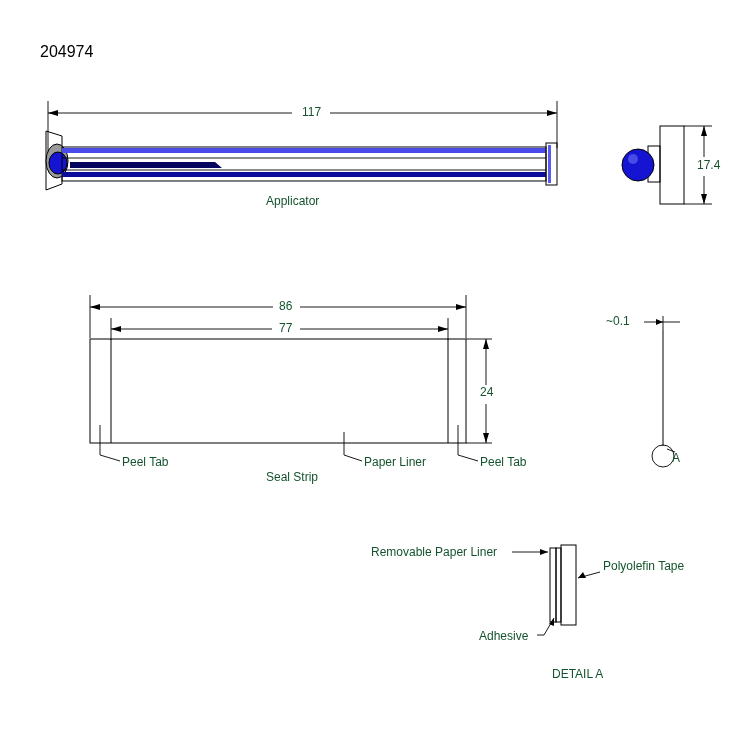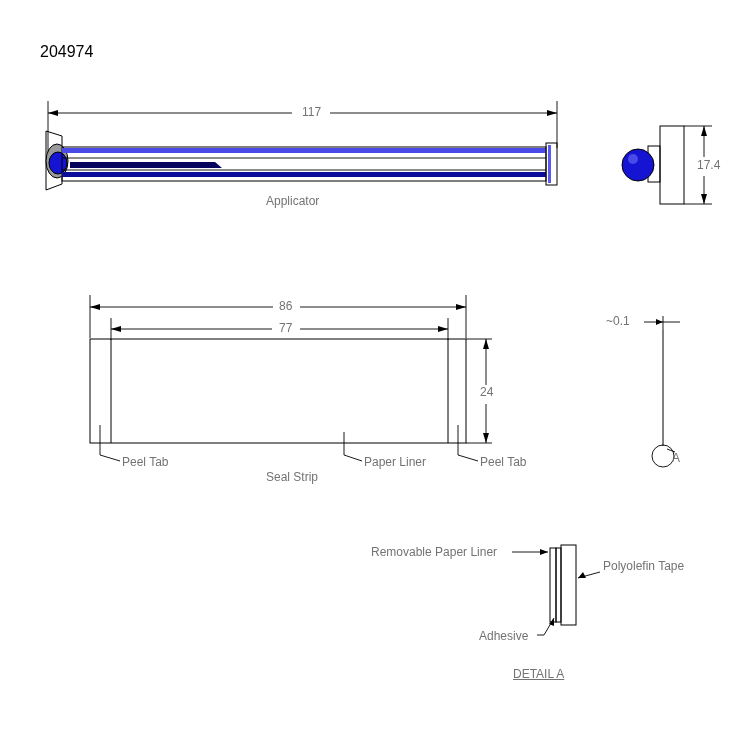--- a/index.html
+++ b/index.html
@@ -18,21 +18,21 @@
   #stage {
     position: absolute;
     left: 0; top: 0;
     width: 750px;
     height: 750px;
   }
   .txt {
     position: absolute;
     font-family: "Liberation Sans", sans-serif;
     font-size: 12px;
-    color: #737373;
+    color: #14532d;
     white-space: nowrap;
     line-height: 1;
   }
   .part-number {
     position: absolute;
     left: 40px;
     top: 43px;
     font-size: 16px;
   }
   .footer-note {
@@ -184,16 +184,16 @@
   <div class="txt" style="left:364px; top:456px;">Paper Liner</div>
   <div class="txt" style="left:480px; top:456px;">Peel Tab</div>
   <div class="txt" style="left:266px; top:471px;">Seal Strip</div>
 
   <div class="txt" style="left:606px; top:315px;">~0.1</div>
   <div class="txt" style="left:672px; top:452px;">A</div>
 
   <div class="txt" style="left:371px; top:546px;">Removable Paper Liner</div>
   <div class="txt" style="left:603px; top:560px;text-align:center;">Polyolefin Tape</div>
   <div class="txt" style="left:479px; top:630px;">Adhesive</div>
-  <div class="txt" style="left:513px; top:668px;text-decoration:underline;">DETAIL A</div>
+  <div class="txt" style="left:552px; top:668px;">DETAIL A</div>
 
 
 </div>
 
 </body></html>

